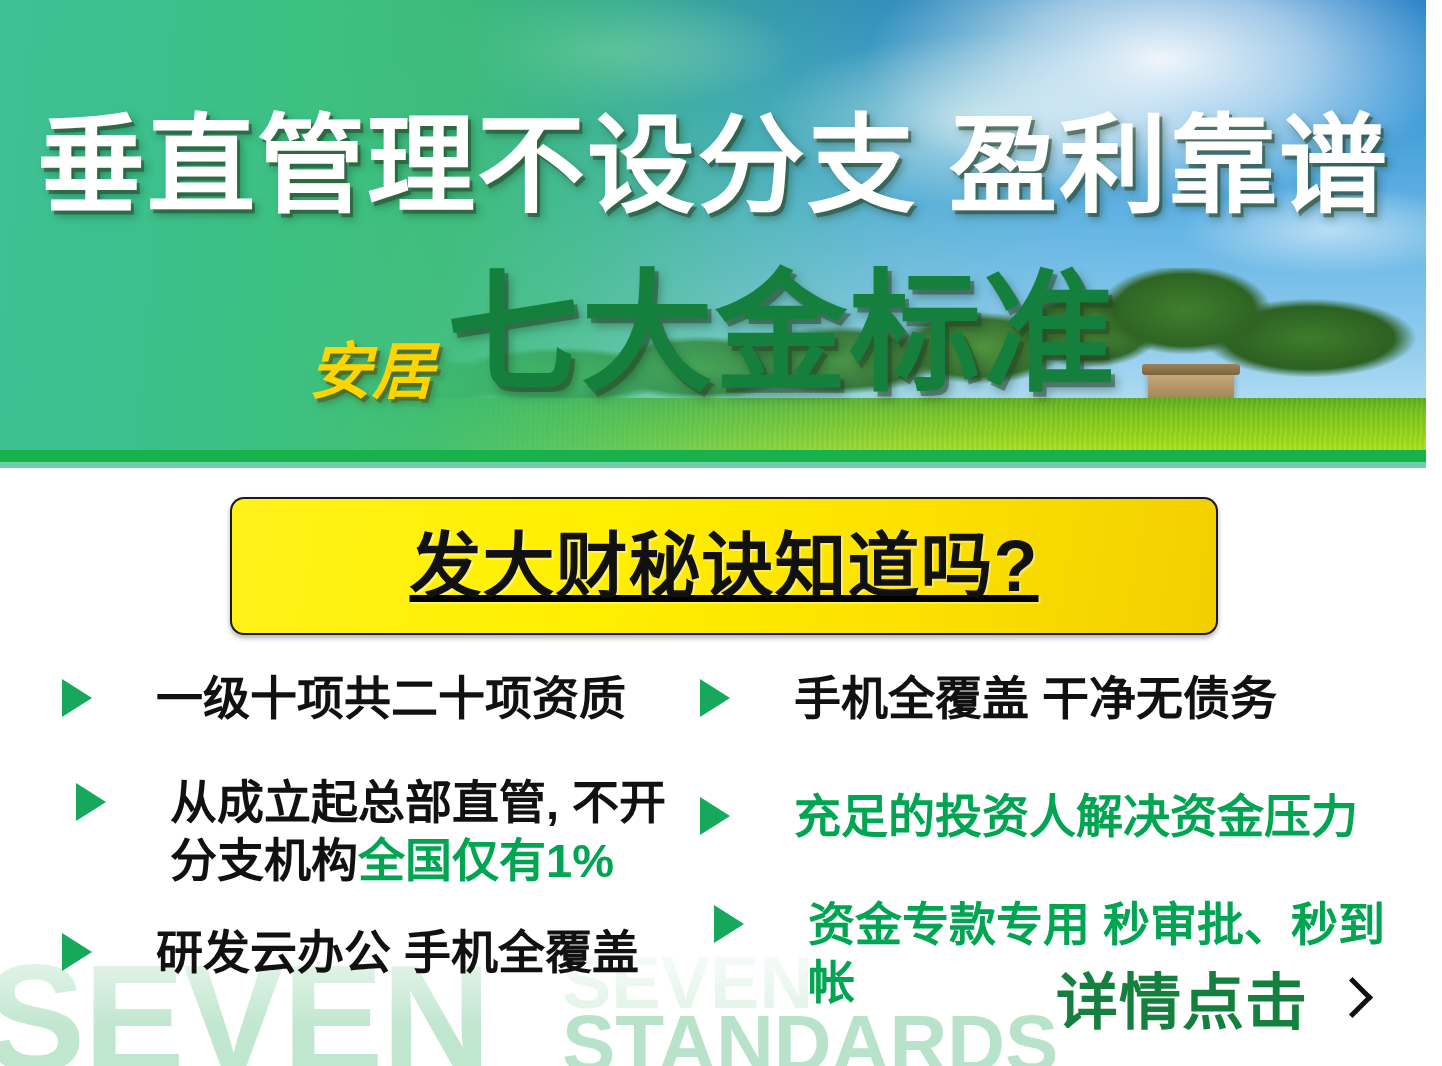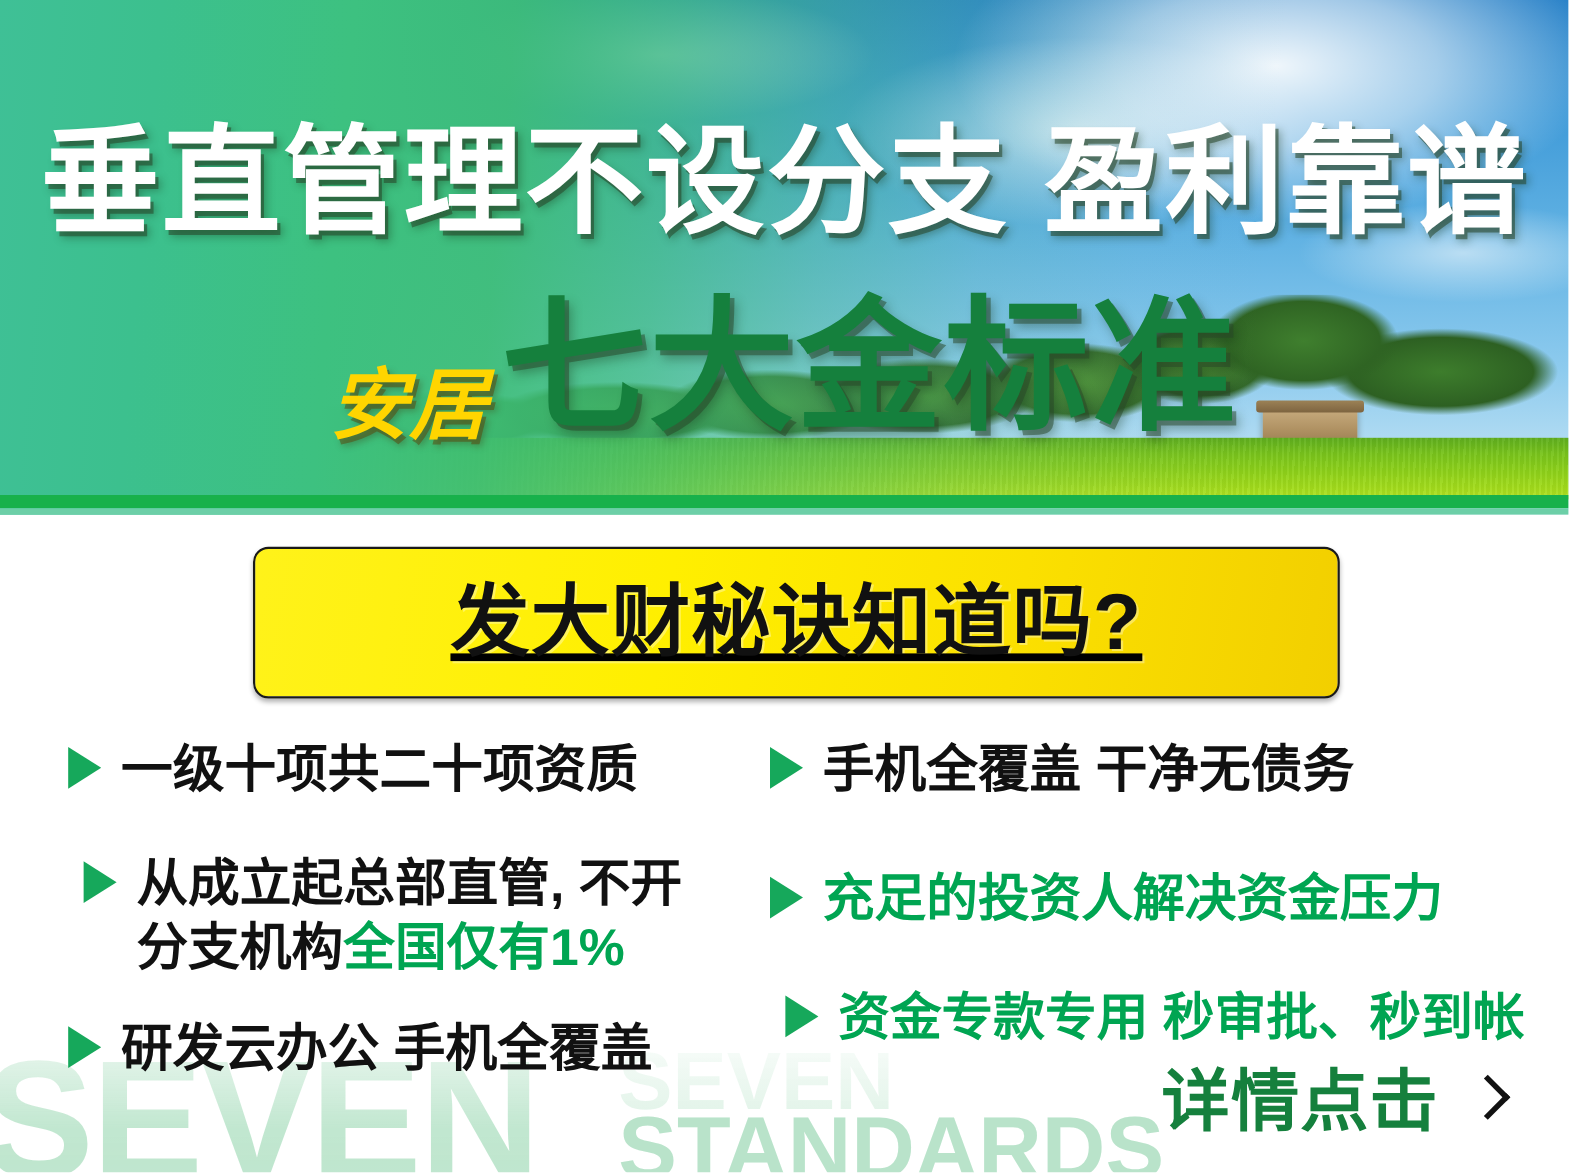--- a/index.html
+++ b/index.html
@@ -157,21 +157,21 @@
     position: absolute;
     left: 0;
     right: 0;
     top: 268px;
     text-align: center;
     white-space: nowrap;
     line-height: 1;
   }
   .hero-sub-anju {
     display: inline-block;
-    font-size: 71px;
+    font-size: 62px;
     font-weight: bold;
     font-style: italic;
     color: #ffd500;
     letter-spacing: 1px;
     transform: translateY(14px);
     text-shadow:
       3px 4px 0 rgba(90,70,10,0.5),
       5px 6px 7px rgba(60,50,10,0.35);
   }
   .hero-sub-main {
@@ -272,20 +272,21 @@
     height: 330px;
   }
 
   .col-left  { position: absolute; left: 62px;  top: 0; width: 620px; }
   .col-right { position: absolute; left: 700px; top: 0; width: 700px; }
 
   .bullet {
     position: absolute;
     display: flex;
     align-items: flex-start;
+    gap: 46px;
   }
 
   .bullet-arrow {
     flex: 0 0 auto;
     width: 0;
     height: 0;
     border-top: 19px solid transparent;
     border-bottom: 19px solid transparent;
     border-left: 30px solid #16a85b;
     margin-top: 9px;

